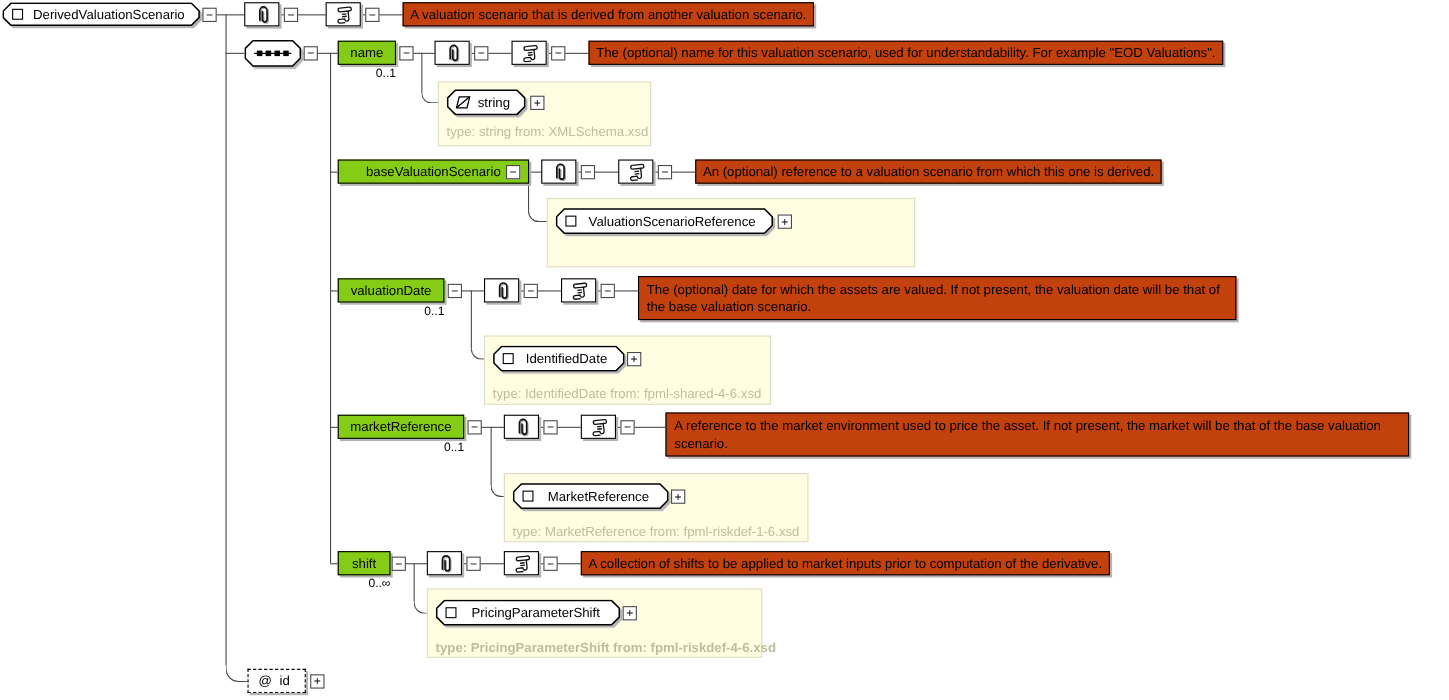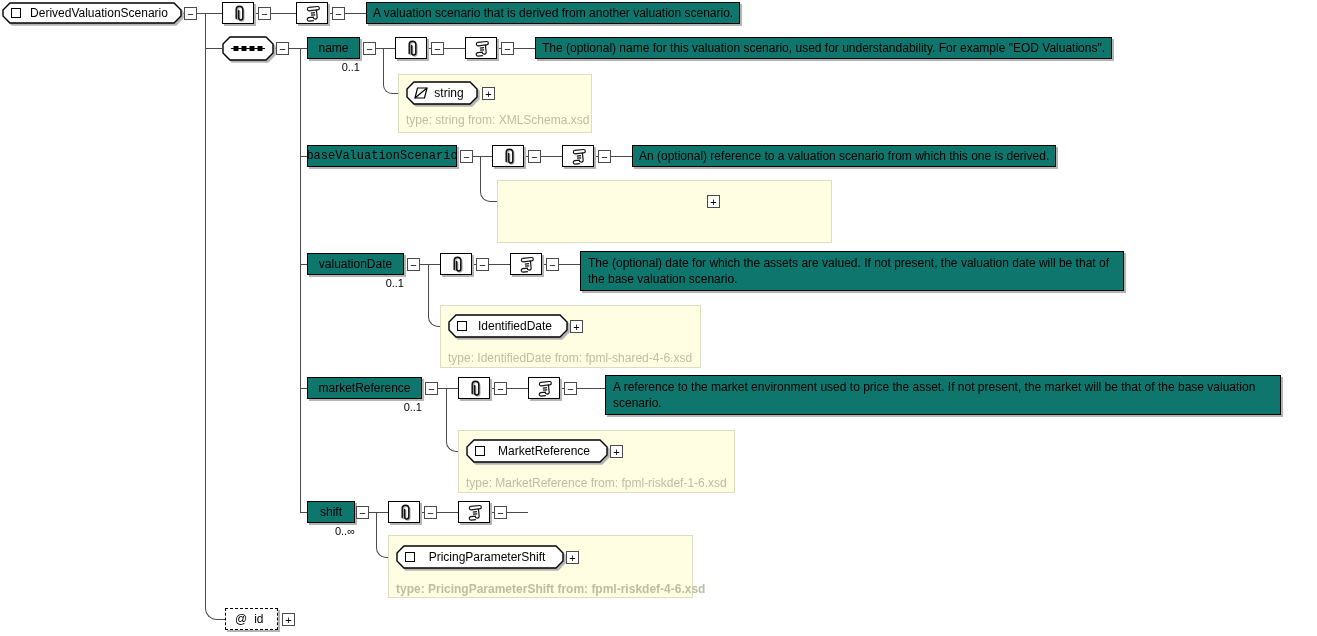--- a/index.html
+++ b/index.html
@@ -5,26 +5,26 @@
   html,body{margin:0;padding:0;background:#fff;}
   #canvas{position:relative;width:1317px;height:636px;background:#ffffff;
           font-family:"Liberation Sans",sans-serif;color:#000;overflow:hidden;}
   .hline{position:absolute;height:1px;background:#4a4a4a;}
   .vline{position:absolute;width:1px;background:#4a4a4a;}
   .corner{position:absolute;border-left:1px solid #4a4a4a;border-bottom:1px solid #4a4a4a;
           border-bottom-left-radius:10px;}
   .pm{position:absolute;width:13px;height:13px;box-sizing:border-box;border:1px solid #4a4a4a;
       background:#fff;font-size:11px;line-height:10px;display:flex;align-items:center;
       justify-content:center;z-index:3;cursor:pointer;}
-  .ebox{position:absolute;box-sizing:border-box;border:1px solid #000;background:#0f766e;
+  .ebox{position:absolute;box-sizing:border-box;border:1px solid #000;background:#84cc16;
         box-shadow:2px 2px 0 #b4b4b4;font-size:12px;display:flex;align-items:center;
         justify-content:center;white-space:nowrap;z-index:2;}
   .iconbox{position:absolute;box-sizing:border-box;border:1px solid #000;background:#fff;
         box-shadow:2px 2px 0 #b4b4b4;display:flex;align-items:center;justify-content:center;z-index:2;}
-  .doc{position:absolute;box-sizing:border-box;border:1px solid #000;background:#0f766e;
+  .doc{position:absolute;box-sizing:border-box;border:1px solid #000;background:#c2410c;
        box-shadow:2px 2px 0 #b4b4b4;font-size:12px;display:flex;align-items:center;
        padding:0 6px;white-space:nowrap;height:22px;z-index:2;}
   .doc.multi{display:block;white-space:normal;height:auto;padding:3px 7px;line-height:16px;}
   .card{position:absolute;font-size:11px;text-align:right;z-index:2;}
   .ybox{position:absolute;background:#fffee3;border:1px solid #dcdcc2;box-sizing:border-box;z-index:1;}
   .caption{position:absolute;font-size:12px;color:#bdbda0;white-space:nowrap;z-index:2;}
   .onode{position:absolute;filter:drop-shadow(2px 2px 0 #b4b4b4);z-index:2;cursor:pointer;}
   .onode svg{display:block;}
   .onode .lbl{position:absolute;left:24px;right:10px;top:0;bottom:0;display:flex;
               align-items:center;justify-content:center;font-size:12px;white-space:nowrap;}
@@ -139,21 +139,21 @@
       </svg>
     <svg width="14" height="12" style="position:absolute;left:8px;top:6px;">
       <polygon points="3.5,1 13,1 10.5,11 1,11" fill="#fff" stroke="#000" stroke-width="1.2"></polygon>
       <line x1="1" y1="11" x2="13" y2="1" stroke="#000" stroke-width="1.2"></line>
     </svg>
     <span class="lbl">string</span>
   </div>
   <div class="pm" style="left:482px;top:87px;">+</div>
   <div class="caption" style="left:406px;top:113px;">type: string from: XMLSchema.xsd</div>
 
-  <div class="ebox" style="left:307px;top:145px;width:150px;height:22px;font-family:Liberation Mono, monospace;">baseValuationScenario</div>
+  <div class="ebox" style="left:307px;top:145px;width:174px;height:22px;">baseValuationScenario</div>
   <div class="pm" style="left:460px;top:150px;">−</div>
   <div class="iconbox" style="left:492px;top:145px;width:32px;height:22px;">
     <svg width="32" height="22">
       <path d="M14.2 17.5 V8.6 a3.3 3.3 0 0 1 6.6 0 v8.2 a2.1 2.1 0 0 1 -4.2 0 V9.6" fill="none" stroke="#aaa" stroke-width="1.5" stroke-linecap="round"></path>
       <path d="M13.2 16.5 V7.6 a3.3 3.3 0 0 1 6.6 0 v8.2 a2.1 2.1 0 0 1 -4.2 0 V8.6" fill="none" stroke="#111" stroke-width="1.5" stroke-linecap="round"></path>
     </svg>
   </div>
   <div class="pm" style="left:528px;top:150px;">−</div>
   <div class="iconbox" style="left:562px;top:145px;width:32px;height:22px;">
     <svg width="32" height="22">
@@ -161,20 +161,27 @@
         <path d="M12.5 5 h8.6 a1.7 1.7 0 0 1 0 3.4 h-1.4"></path>
         <path d="M12.5 5 a1.7 1.7 0 0 0 0 3.4 h7.2 v7 a1.9 1.9 0 0 1 -3.8 0.2 v-0.4 h-4.6 a1.7 1.7 0 0 0 0 3.4 h4.8"></path>
         <path d="M13.8 10.8 h4.2 M13.8 13 h4.2"></path>
       </g>
     </svg>
   </div>
   <div class="pm" style="left:598px;top:150px;">−</div>
   <div class="doc" style="left:632px;top:145px;">An (optional) reference to a valuation scenario from which this one is derived.</div>
 
   <div class="ybox" style="left:497px;top:180px;width:335px;height:63px;"></div>
+  <div class="onode" style="left:505px;top:189px;width:198px;height:24px;">
+    <svg width="198" height="24">
+        <polygon points="8,1 190,1 197,8 197,16 190,23 8,23 1,16 1,8" fill="#fff" stroke="#000" stroke-width="1.4"></polygon>
+      </svg>
+    <span class="sq-icon" style="left:9px;top:7px;"></span>
+    <span class="lbl">ValuationScenarioReference</span>
+  </div>
   <div class="pm" style="left:707px;top:195px;">+</div>
 
   <div class="ebox" style="left:307px;top:253px;width:97px;height:22px;">valuationDate</div>
   <div class="card" style="left:307px;top:277px;width:97px;">0..1</div>
   <div class="pm" style="left:407px;top:258px;">−</div>
   <div class="iconbox" style="left:440px;top:253px;width:32px;height:22px;">
     <svg width="32" height="22">
       <path d="M14.2 17.5 V8.6 a3.3 3.3 0 0 1 6.6 0 v8.2 a2.1 2.1 0 0 1 -4.2 0 V9.6" fill="none" stroke="#aaa" stroke-width="1.5" stroke-linecap="round"></path>
       <path d="M13.2 16.5 V7.6 a3.3 3.3 0 0 1 6.6 0 v8.2 a2.1 2.1 0 0 1 -4.2 0 V8.6" fill="none" stroke="#111" stroke-width="1.5" stroke-linecap="round"></path>
     </svg>
@@ -249,20 +256,21 @@
   <div class="iconbox" style="left:458px;top:501px;width:32px;height:22px;">
     <svg width="32" height="22">
       <g fill="none" stroke="#111" stroke-width="1.2" transform="rotate(-6 16 11)">
         <path d="M12.5 5 h8.6 a1.7 1.7 0 0 1 0 3.4 h-1.4"></path>
         <path d="M12.5 5 a1.7 1.7 0 0 0 0 3.4 h7.2 v7 a1.9 1.9 0 0 1 -3.8 0.2 v-0.4 h-4.6 a1.7 1.7 0 0 0 0 3.4 h4.8"></path>
         <path d="M13.8 10.8 h4.2 M13.8 13 h4.2"></path>
       </g>
     </svg>
   </div>
   <div class="pm" style="left:494px;top:506px;">−</div>
+  <div class="doc" style="left:528px;top:501px;">A collection of shifts to be applied to market inputs prior to computation of the derivative.</div>
 
   <div class="ybox" style="left:388px;top:535px;width:305px;height:63px;"></div>
   <div class="onode" style="left:396px;top:545px;width:168px;height:24px;">
     <svg width="168" height="24">
         <polygon points="8,1 160,1 167,8 167,16 160,23 8,23 1,16 1,8" fill="#fff" stroke="#000" stroke-width="1.4"></polygon>
       </svg>
     <span class="sq-icon" style="left:9px;top:7px;"></span>
     <span class="lbl">PricingParameterShift</span>
   </div>
   <div class="pm" style="left:566px;top:551px;">+</div>

